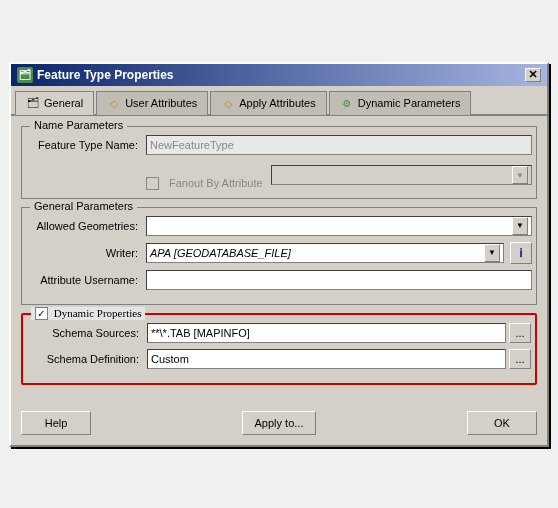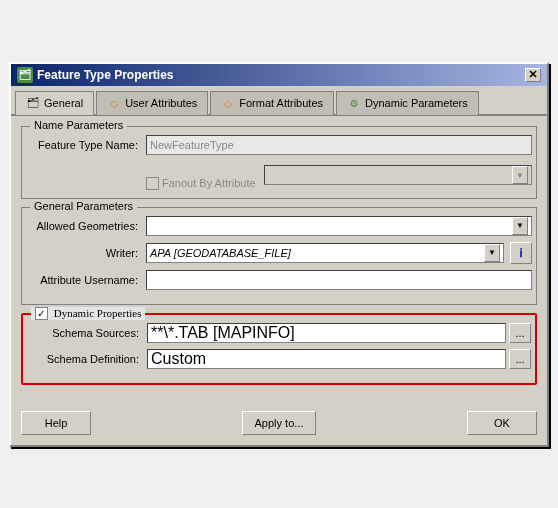--- a/index.html
+++ b/index.html
@@ -226,21 +226,21 @@
     .fanout-row {
       display: flex;
       align-items: center;
       gap: 4px;
       margin-left: 120px;
       margin-bottom: 0;
     }
     .fanout-check {
       display: flex;
       align-items: center;
-      gap: 3px;
+      gap: 10px;
       font-size: 11px;
       color: #888;
       margin-top: 16px;
     }
     .fanout-check .checkbox {
       background: #d4d0c8;
       border-color: #888;
     }
     .dynamic-group {
       border: 2px solid #cc0000;
@@ -250,21 +250,21 @@
       background: #e5e5e5;
       font-family: Liberation Serif, serif;
     }
     .dynamic-sources-input {
       flex: 1;
       height: 20px;
       background: #ffffff;
       border: 1px solid #808080;
       border-top: 1px solid #404040;
       border-left: 1px solid #404040;
-      font-size: 16px;
+      font-size: 11px;
       padding: 1px 3px;
       color: #000;
     }
     .bottom-buttons {
       display: flex;
       justify-content: space-between;
       align-items: center;
       padding: 8px 10px 10px 10px;
     }
     .btn {
@@ -308,21 +308,21 @@
     <div class="tab active">
       <span class="tab-icon">🗂</span>
       <span>General</span>
     </div>
     <div class="tab">
       <span class="tab-icon" style="color:#cc8800;">◇</span>
       <span>User Attributes</span>
     </div>
     <div class="tab">
       <span class="tab-icon" style="color:#cc8800;">◇</span>
-      <span>Format Attributes</span>
+      <span>Apply Attributes</span>
     </div>
     <div class="tab">
       <span class="tab-icon" style="color:#448844;">⚙</span>
       <span>Dynamic Parameters</span>
     </div>
   </div>
 
   <div class="content">
 
     <div class="group-box">

